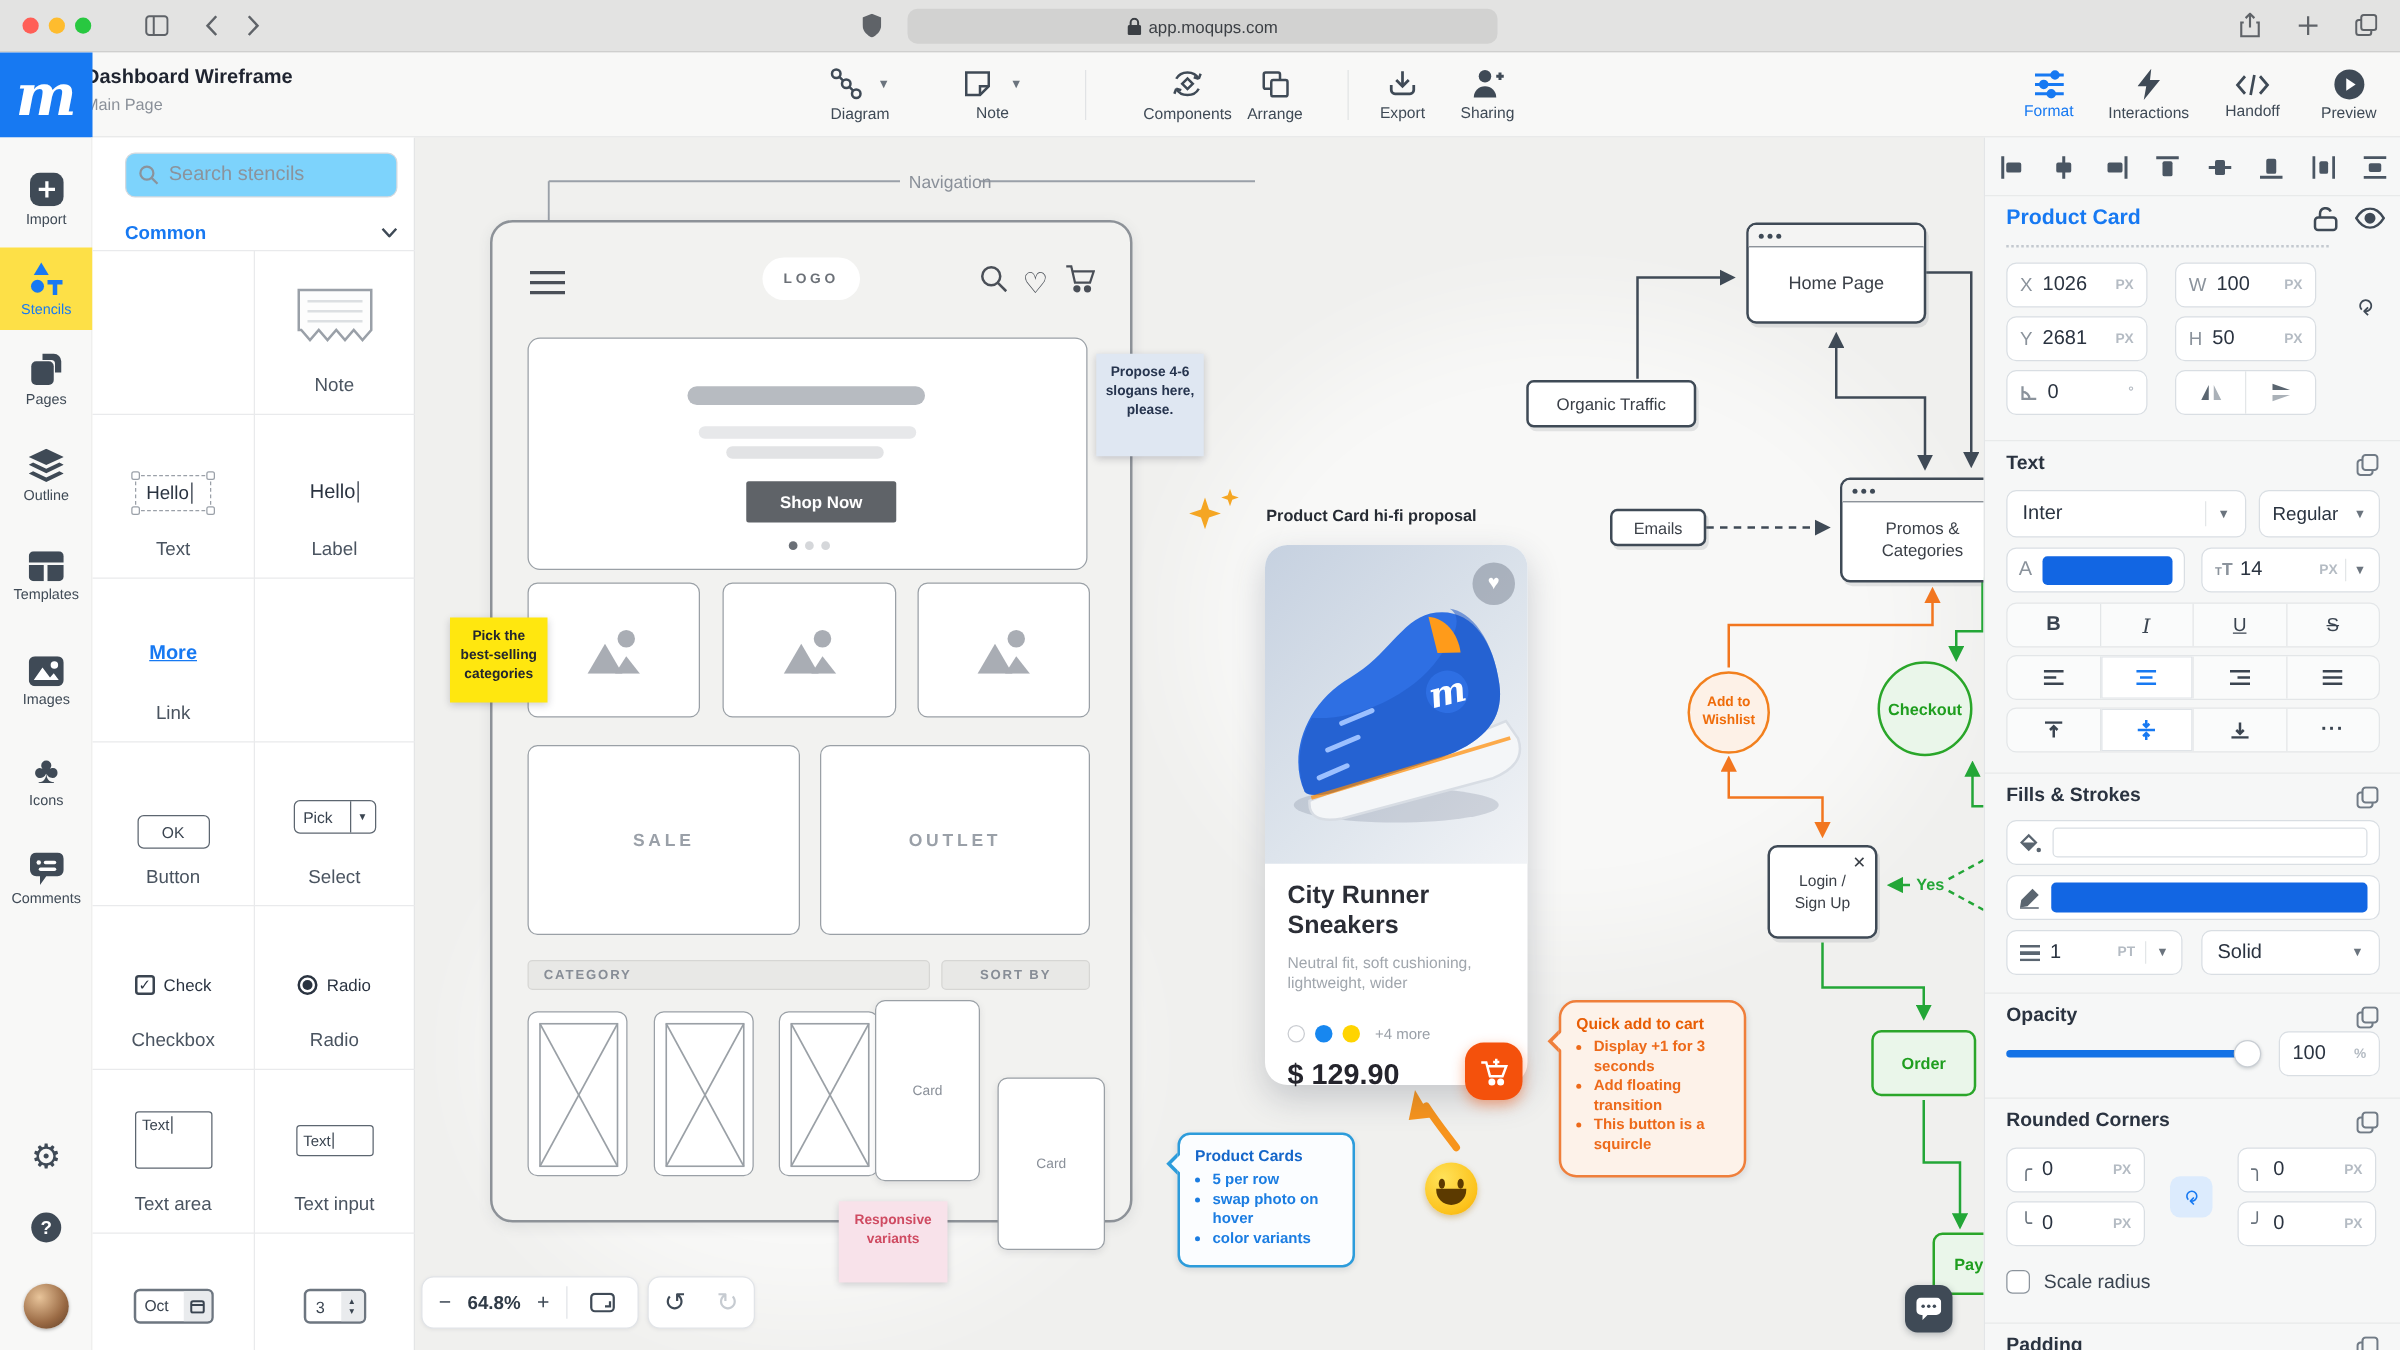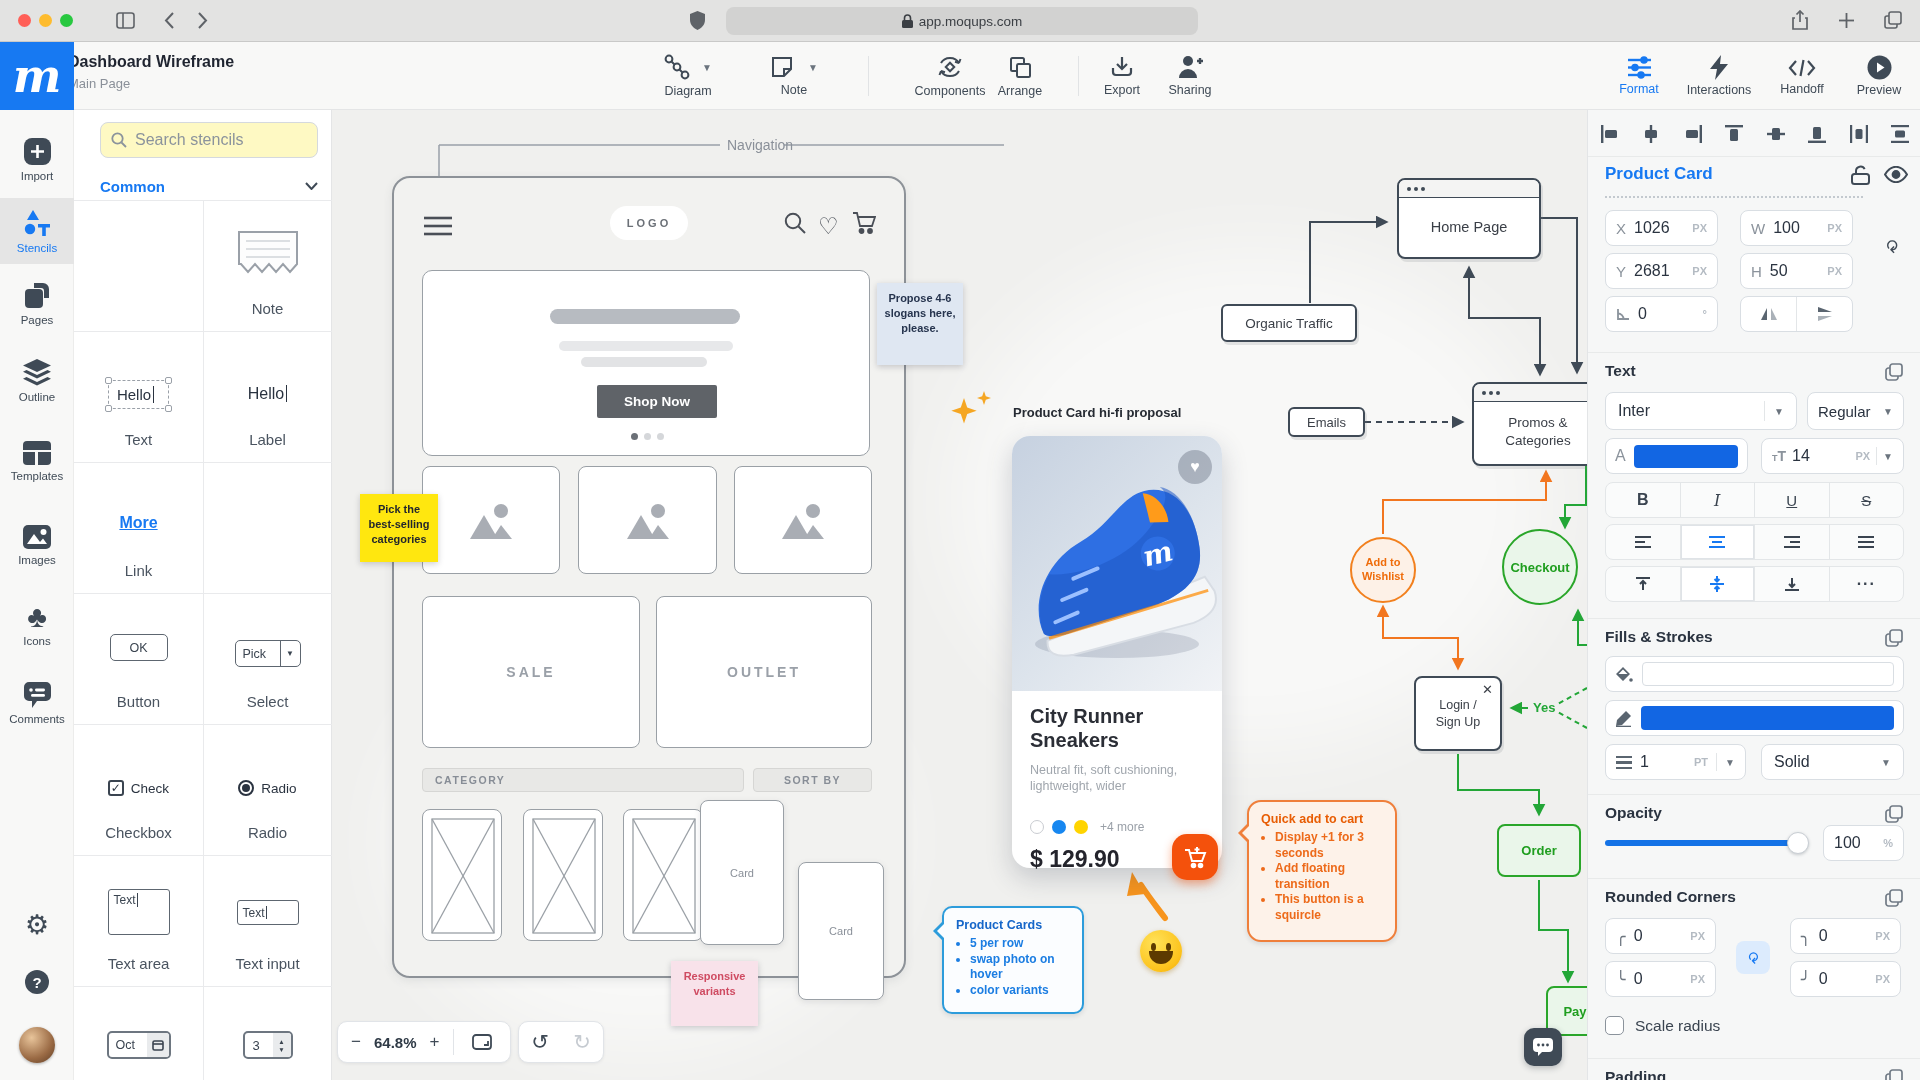--- a/index.html
+++ b/index.html
@@ -25,27 +25,27 @@
   .tbtn .tl-label{font-size:12.5px;color:#3f4a56}
   .tdiv{width:1px;height:40px;background:#e1e3e5}
   .mode{flex-direction:column;justify-content:center;gap:3px;color:#3f4a56}
   .mode .tl-label{font-size:12.5px}
   .mode.active,.mode.active .tl-label{color:#1779f2}
 
   
   #rail{left:0;top:110px;width:74px;height:970px;background:#f8f8f7;border-right:1px solid #ececeb}
   .rail-it{left:0;width:74px;flex-direction:column;justify-content:center;gap:5px;color:#3f4a56}
   .rail-it .rl{font-size:11.5px;color:#3f4a56}
-  .rail-it.active{background:#e5e5e5}
+  .rail-it.active{background:#fde047}
   .rail-it.active,.rail-it.active .rl{color:#1779f2}
 
   
   #stencils{left:74px;top:110px;width:258px;height:970px;background:#fff;border-right:1px solid #e4e5e6}
   #search{left:26px;top:12px;width:218px;height:36px;border:1px solid #d5d9de;border-radius:8px;
-    background:#fef9c3;gap:8px;padding:0 10px;color:#8b939c}
+    background:#7dd3fc;gap:8px;padding:0 10px;color:#8b939c}
   #search input{border:none;outline:none;font-size:16px;width:160px;background:transparent;color:#3a4450;
     font-family:inherit}
   #search input::placeholder{color:#8b939c}
   .grid-line{background:#e9eaec}
   .sten{flex-direction:column;justify-content:flex-end;cursor:pointer}
   .sten-lbl{font-size:15px;color:#4a5460}
   .cellw{width:129px}
 
   
   #canvas{left:332px;top:110px;width:1255px;height:970px;background:#f0f0ee;overflow:hidden}
@@ -407,21 +407,21 @@
   <div class="abs fc sten cellw" style="left:129px;top:222px;height:130px;padding-bottom:14px;gap:28px">
     <div style="font-size:16px;color:#2a3340"><span>Hello</span><span style="border-left:1.5px solid #2a3340;margin-left:2px"></span></div>
     <span class="sten-lbl">Label</span>
   </div>
 
   <div class="abs fc sten cellw" style="left:0;top:353px;height:130px;padding-bottom:14px;gap:30px">
     <span style="font-size:16px;font-weight:bold;color:#1779f2;text-decoration:underline">More</span>
     <span class="sten-lbl">Link</span>
   </div>
 
-  <div class="abs fc sten cellw" style="left:0;top:484px;height:130px;padding-bottom:14px;gap:32px">
+  <div class="abs fc sten cellw" style="left:0;top:484px;height:130px;padding-bottom:14px;gap:14px">
     <div class="fc" style="width:58px;height:27px;border:1.5px solid #5d6670;border-radius:5px;font-size:12.5px;color:#3a4450;background:#fff">
         <span>OK</span>
       </div>
     <span class="sten-lbl">Button</span>
   </div>
   <div class="abs fc sten cellw" style="left:129px;top:484px;height:130px;padding-bottom:14px;gap:26px">
     <div class="f" style="width:66px;height:27px;border:1.5px solid #5d6670;border-radius:5px;background:#fff;font-size:12.5px;color:#3a4450">
       <span style="flex:1;padding-left:7px">Pick</span>
       <span class="fc" style="width:20px;height:100%;border-left:1.5px solid #5d6670;font-size:8px;color:#3a4450">▼</span>
     </div>

